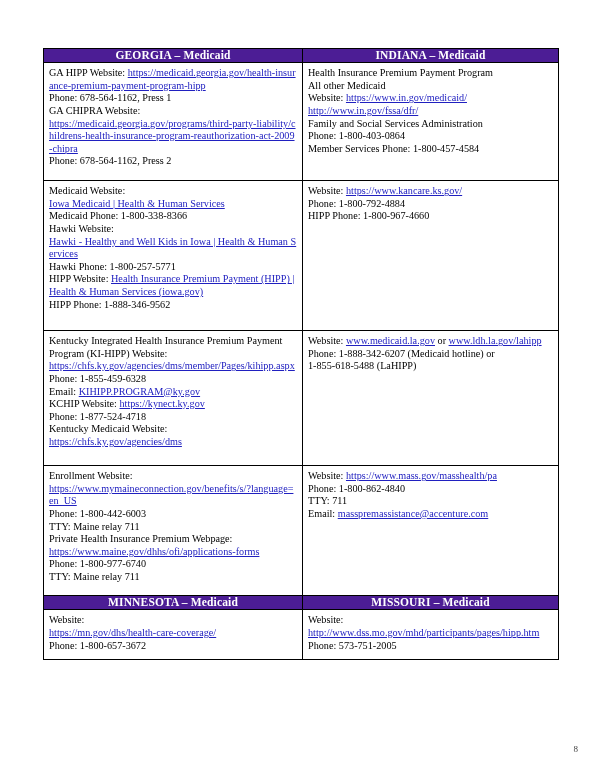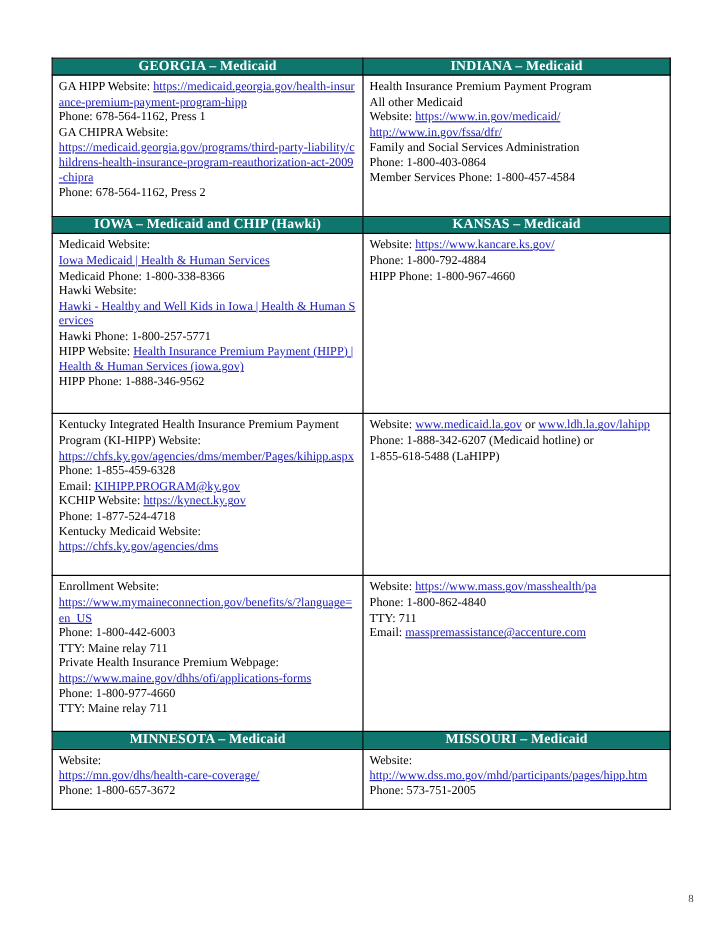--- a/index.html
+++ b/index.html
@@ -29,21 +29,21 @@
   }
   .doc-table td {
     border: 1px solid #000000;
     vertical-align: top;
     padding: 0;
   }
   .col-left { width: 259px; }
   .col-right { width: 256px; }
 
   .state-head {
-    background: #0f766e;
+    background: #4c1d95;
     color: #ffffff;
     text-align: center;
     font-weight: bold;
     font-size: 11.5px;
     padding: 4px 2px 5px 2px;
     line-height: 1.15;
     letter-spacing: 0.15px;
     border: 1px solid #000000;
   }
   .cell-body {
@@ -104,24 +104,20 @@
               <div class="ln"><span class="plain">All other Medicaid</span></div>
               <div class="ln"><span class="plain">Website: </span><a class="link" href="#">https://www.in.gov/medicaid/</a></div>
               <div class="ln"><a class="link" href="#">http://www.in.gov/fssa/dfr/</a></div>
               <div class="ln"><span class="plain">Family and Social Services Administration</span></div>
               <div class="ln"><span class="plain">Phone: 1-800-403-0864</span></div>
               <div class="ln"><span class="plain">Member Services Phone: 1-800-457-4584</span></div>
             </div>
           </td>
         </tr>
         <tr>
-          <td class="state-head">IOWA – Medicaid and CHIP (Hawki)</td>
-          <td class="state-head">KANSAS – Medicaid</td>
-        </tr>
-        <tr>
           <td class="row-ia-left">
             <div class="cell-body">
               <div class="ln"><span class="plain">Medicaid Website:</span></div>
               <div class="ln"><a class="link" href="#">Iowa Medicaid | Health &amp; Human Services</a></div>
               <div class="ln"><span class="plain">Medicaid Phone: 1-800-338-8366</span></div>
               <div class="ln"><span class="plain">Hawki Website:</span></div>
               <div class="ln"><a class="link" href="#">Hawki - Healthy and Well Kids in Iowa | Health &amp; Human Services</a></div>
               <div class="ln"><span class="plain">Hawki Phone: 1-800-257-5771</span></div>
               <div class="ln"><span class="plain">HIPP Website: </span><a class="link" href="#">Health Insurance Premium Payment (HIPP) | Health &amp; Human Services (iowa.gov)</a></div>
               <div class="ln"><span class="plain">HIPP Phone: 1-888-346-9562</span></div>
@@ -158,21 +154,21 @@
         </tr>
         <tr>
           <td class="row-me-left">
             <div class="cell-body">
               <div class="ln"><span class="plain">Enrollment Website:</span></div>
               <div class="ln"><a class="link" href="#">https://www.mymaineconnection.gov/benefits/s/?language=en_US</a></div>
               <div class="ln"><span class="plain">Phone: 1-800-442-6003</span></div>
               <div class="ln"><span class="plain">TTY: Maine relay 711</span></div>
               <div class="ln"><span class="plain">Private Health Insurance Premium Webpage:</span></div>
               <div class="ln"><a class="link" href="#">https://www.maine.gov/dhhs/ofi/applications-forms</a></div>
-              <div class="ln"><span class="plain">Phone: 1-800-977-4660</span></div>
+              <div class="ln"><span class="plain">Phone: 1-800-977-6740</span></div>
               <div class="ln"><span class="plain">TTY: Maine relay 711</span></div>
             </div>
           </td>
           <td>
             <div class="cell-body">
               <div class="ln"><span class="plain">Website: </span><a class="link" href="#">https://www.mass.gov/masshealth/pa</a></div>
               <div class="ln"><span class="plain">Phone: 1-800-862-4840</span></div>
               <div class="ln"><span class="plain">TTY: 711</span></div>
               <div class="ln"><span class="plain">Email: </span><a class="link" href="#">masspremassistance@accenture.com</a></div>
             </div>

